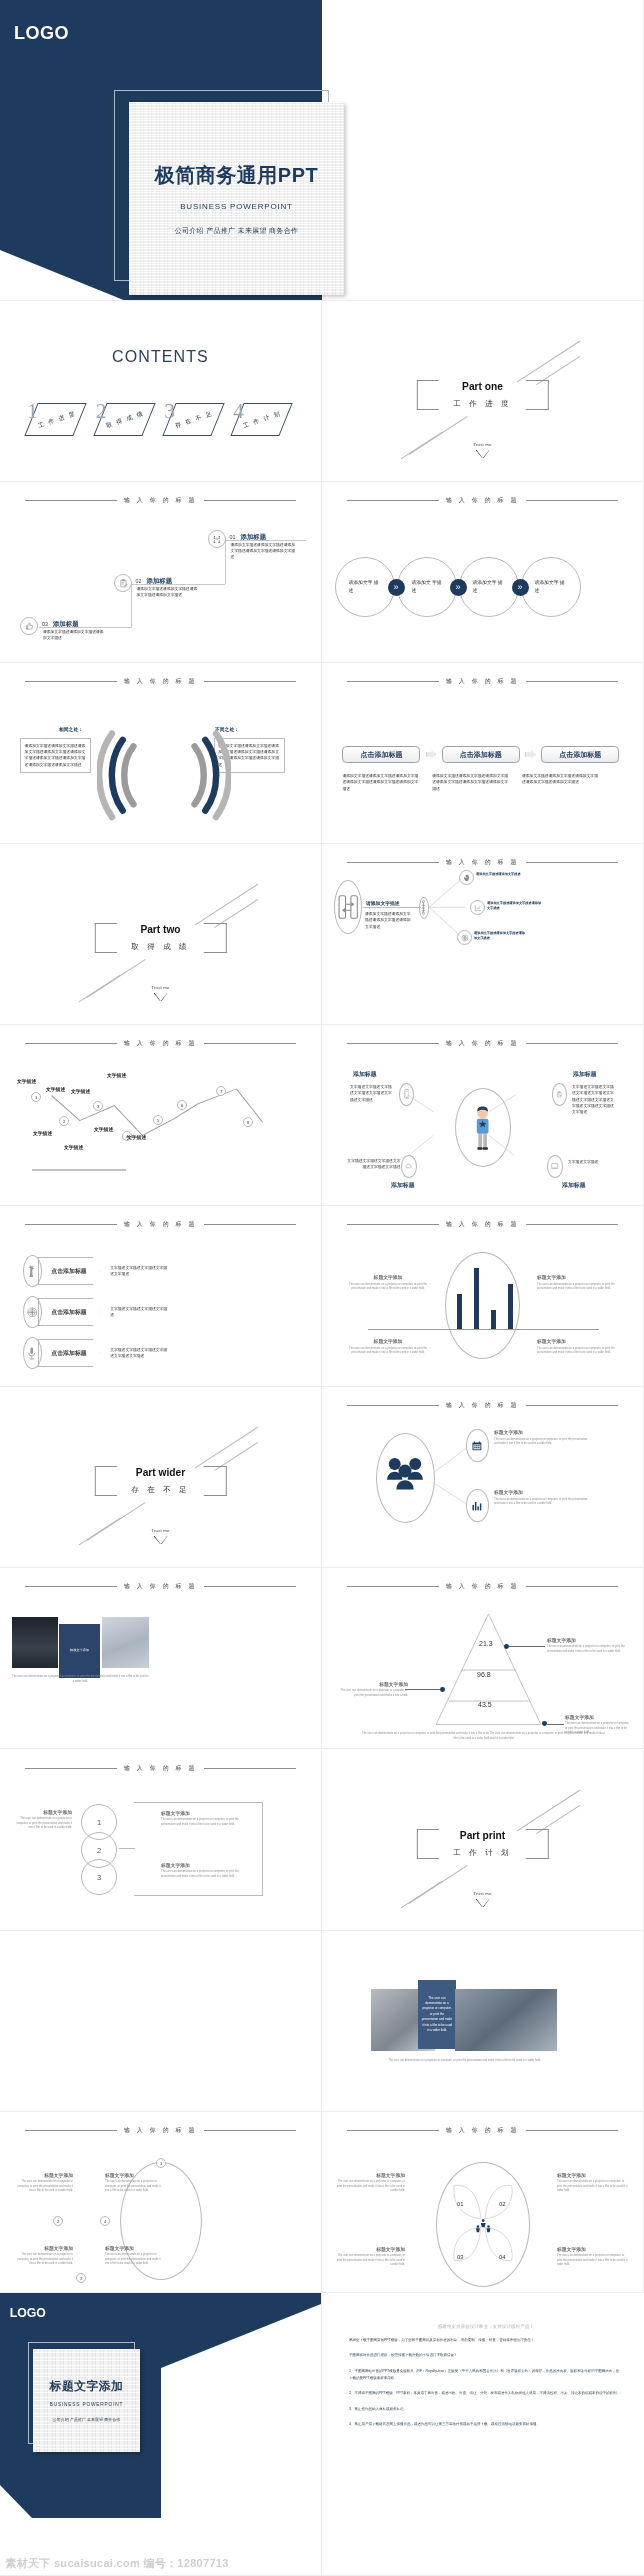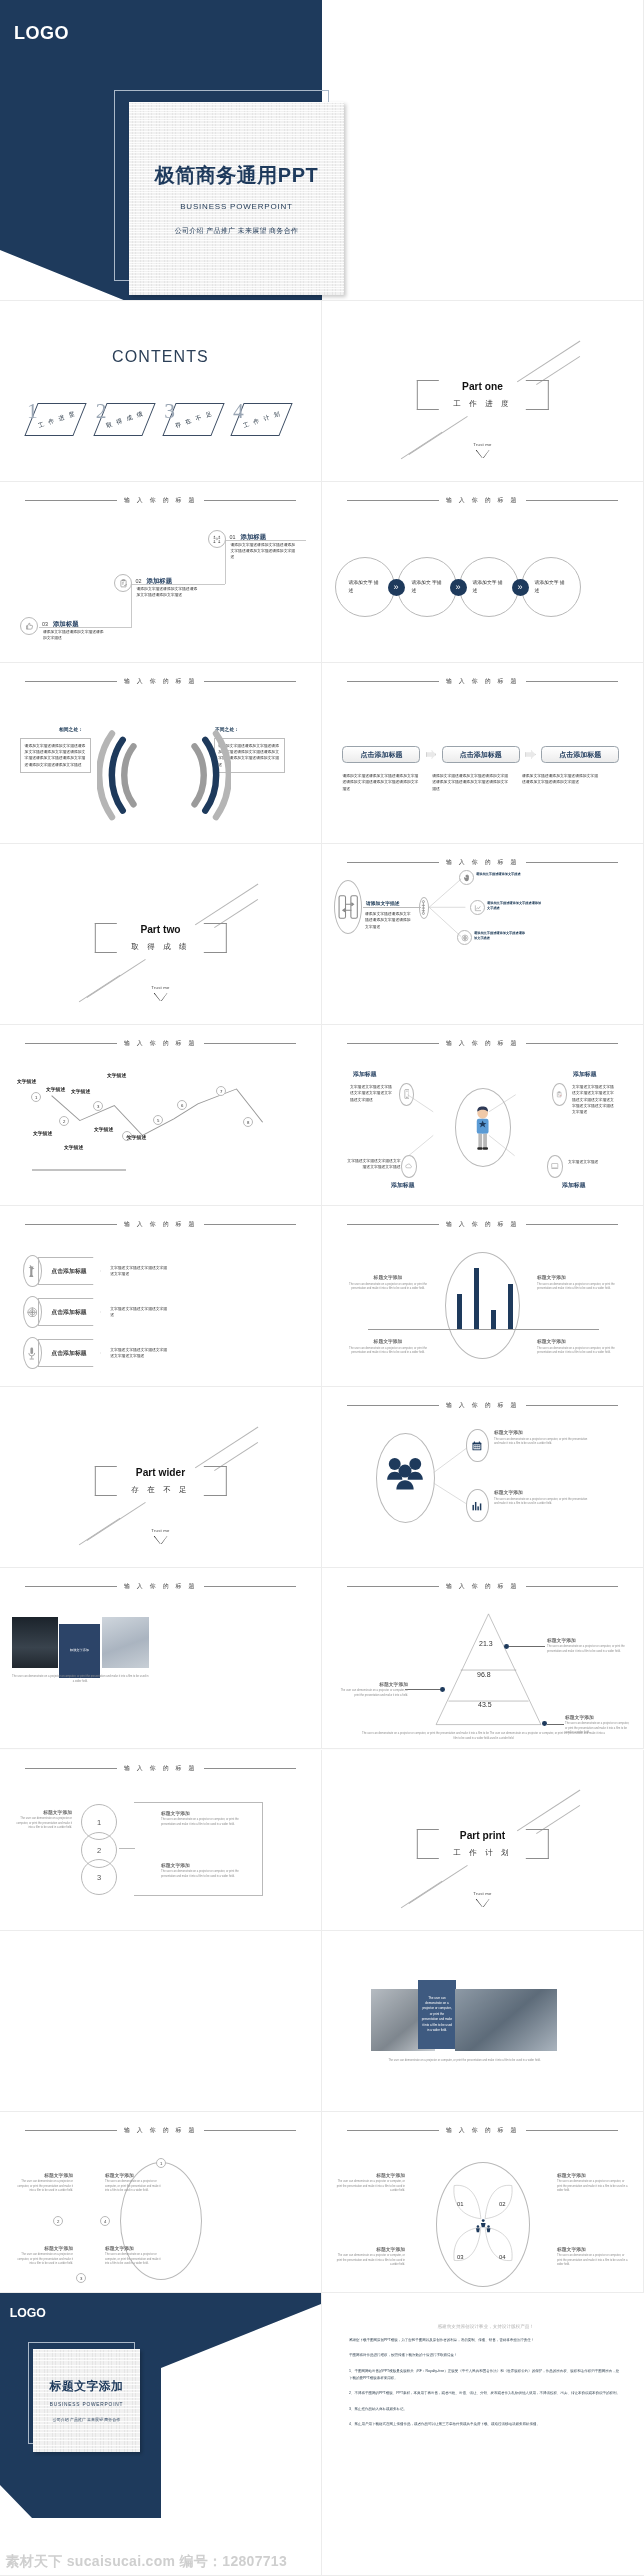--- a/index.html
+++ b/index.html
@@ -127,21 +127,21 @@
     background-image:
       repeating-linear-gradient(0deg, rgba(255,255,255,.85) 0 0.5px, rgba(0,0,0,0) 0.5px 1.6px),
       repeating-linear-gradient(90deg, rgba(0,0,0,.05) 0 0.5px, rgba(0,0,0,0) 0.5px 1.6px);
     box-shadow:1.6px 1.6px 3.2px rgba(0,0,0,.22);
     display:flex; flex-direction:column; align-items:center; justify-content:center;
   }
   .endslide .card .e1 { font-size:11.8px; font-weight:bold; color:#1e3a5c; letter-spacing:0.5px; }
   .endslide .card .e2 { font-size:4.8px; color:#243c58; letter-spacing:0.8px; margin-top:7.5px; }
   .endslide .card .e3 { font-size:4px; color:#243c58; margin-top:9.7px; }
   .watermark {
-    position:absolute; left:5.4px; bottom:4.3px; font-size:14px; font-weight:bold;
+    position:absolute; left:5.4px; bottom:4.3px; font-size:11px; font-weight:bold;
     color:#cfcfcf; letter-spacing:0.3px; white-space:nowrap;
   }
 
   .legal { position:absolute; left:27px; right:21.5px; top:0; }
   .legal .lhd { text-align:center; font-size:4.6px; color:#b0b0b0; margin-top:31px; }
   .legal p { font-size:3.5px; color:#30404f; line-height:2.1; margin-top:8px; }
 </style>
 </head>
 <body>
 

